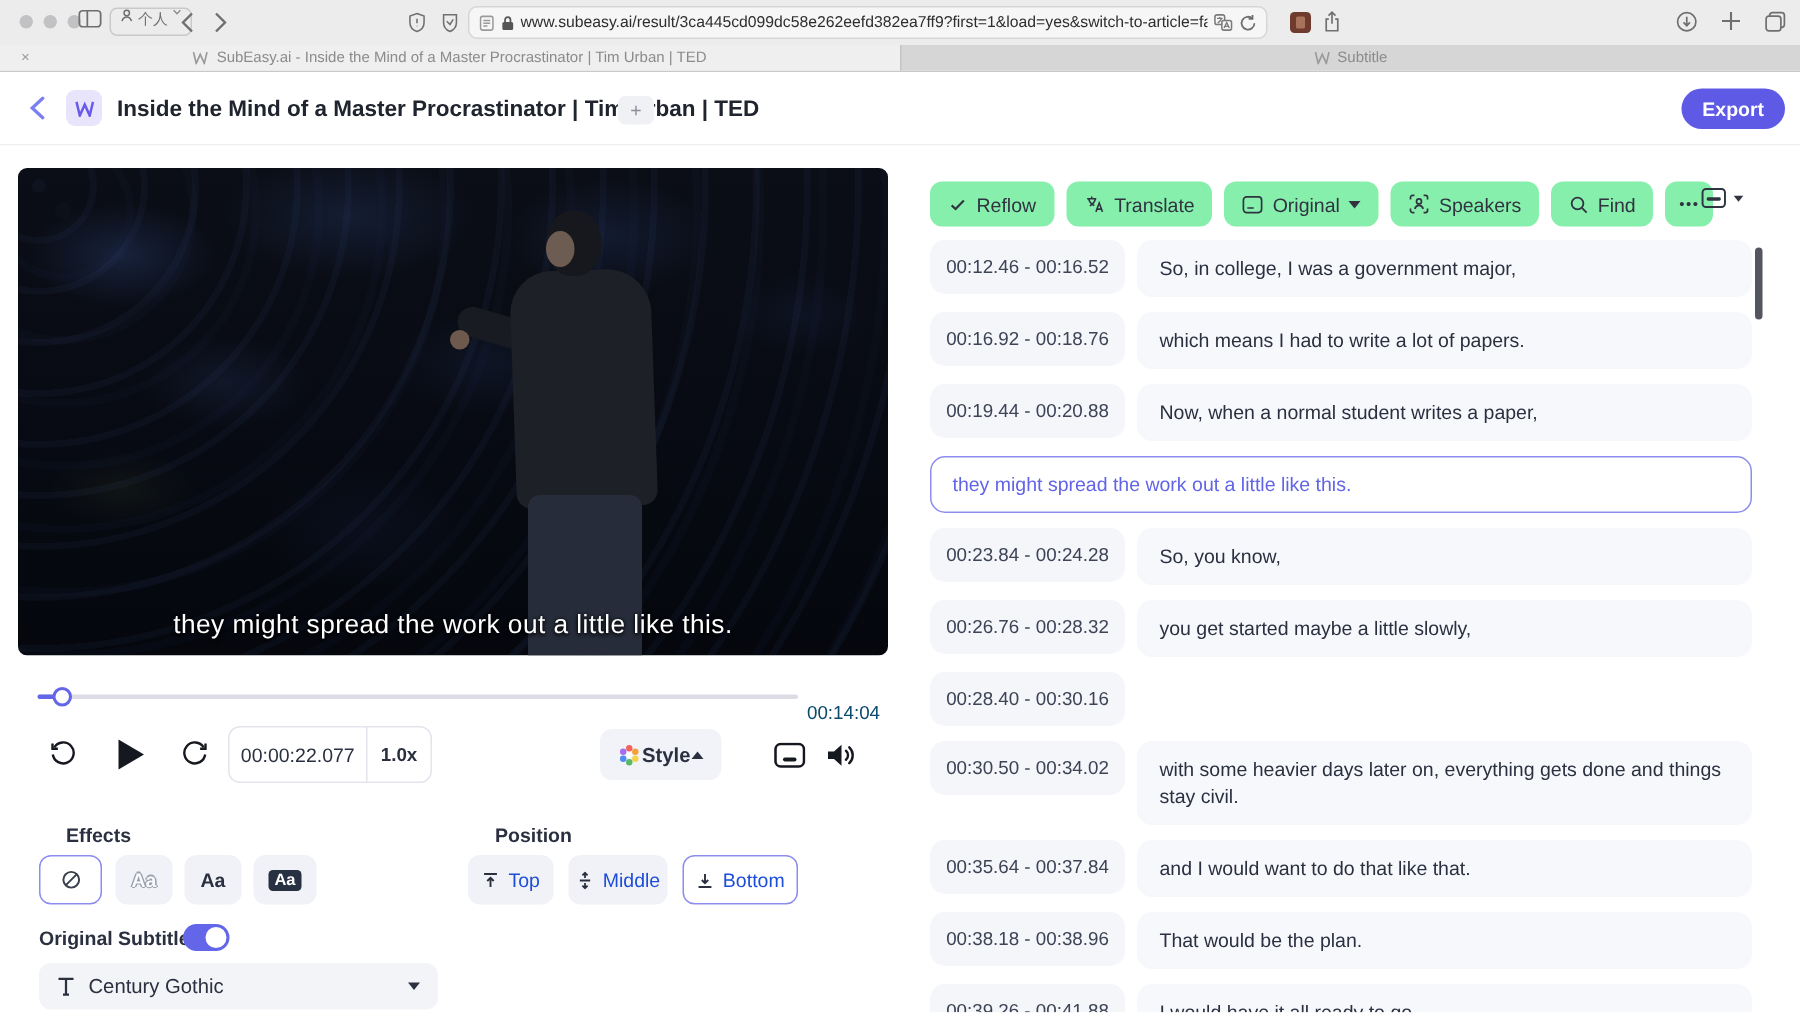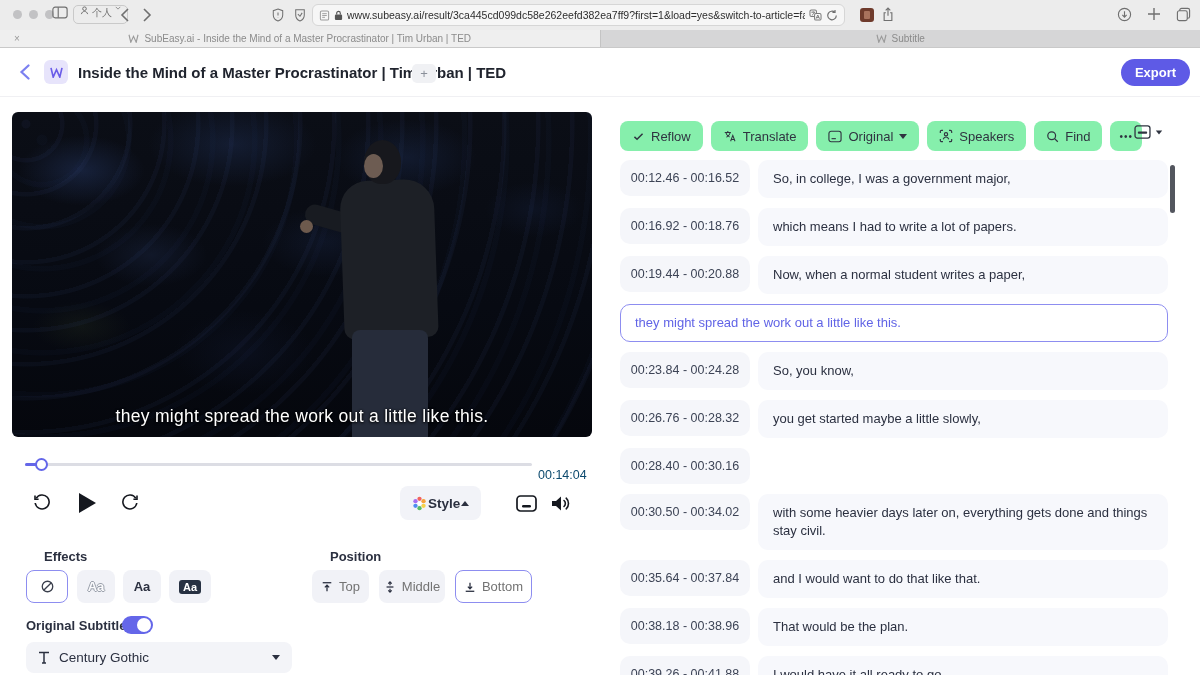--- a/index.html
+++ b/index.html
@@ -80,21 +80,21 @@
   .caret-dn { width:0; height:0; border-left:4px solid transparent; border-right:4px solid transparent; border-top:5px solid #2b3040; }
   .ctl-theater { left:516px; } .ctl-volume { left:550px; }
 
   
   .sec-label { position:absolute; top:452px; font-size:13px; font-weight:600; color:#2b3040;padding-left:18px; }
   .fx-btn { position:absolute; top:473px; height:33px; border-radius:8px; background:#f1f2f7; display:flex; align-items:center; justify-content:center; color:#3a3f4c; }
   .fx-btn.sel { background:#fff; border:1.5px solid #8d8df0; }
   .fx-aa-outline { font-size:13px; font-weight:700; color:#fbfbfd; text-shadow:-1px 0 #9aa0ab, 1px 0 #9aa0ab, 0 -1px #9aa0ab, 0 1px #9aa0ab; }
   .fx-aa-plain { font-size:13px; font-weight:700; color:#2b3040; }
   .fx-aa-boxchip { background:#273142; color:#fff; font-size:11px; font-weight:700; padding:1px 4px; border-radius:3px; }
-  .pos-btn { position:absolute; top:473px; height:33px; border-radius:8px; background:#f1f2f7; display:flex; align-items:center; justify-content:center; gap:6px; font-size:13px; color:#737373; }
+  .pos-btn { position:absolute; top:473px; height:33px; border-radius:8px; background:#f1f2f7; display:flex; align-items:center; justify-content:center; gap:6px; font-size:13px; color:#1d4ed8; }
   .pos-btn.sel { background:#fff; border:1.5px solid #8d8df0; }
 
   .orig-label { position:absolute; left:26px; top:521px; font-size:13px; font-weight:600; color:#2b3040; }
   .toggle { position:absolute; left:122px; top:519px; width:31px; height:18px; border-radius:10px; background:#6466e9; }
   .toggle::after { content:""; position:absolute; right:2px; top:2px; width:14px; height:14px; border-radius:50%; background:#fff; }
   .font-select { position:absolute; left:26px; top:545px; width:266px; height:31px; border-radius:8px; background:#f3f4f8; display:flex; align-items:center; gap:9px; padding:0 12px; font-size:13.5px; color:#2b3040; }
   .font-caret { margin-left:auto; }
 
   
   .rt-toolbar { position:absolute; left:620px; top:24px; display:flex; gap:8px; }
@@ -267,20 +267,25 @@
       <svg width="22" height="24" viewBox="0 0 22 24">
           <path d="M3 2l17 10L3 22z" fill="#15181f"></path>
         </svg>
     </span>
     <span class="ctl ctl-forward" style="position:absolute;">
       <svg width="20" height="20" viewBox="0 0 20 20">
           <path d="M15.8 5.2A7 7 0 1016.8 10" fill="none" stroke="#15181f" stroke-width="1.6"></path>
           <path d="M17 2.6v3.6h-3.6" fill="none" stroke="#15181f" stroke-width="1.6"></path>
         </svg>
     </span>
+    <div class="time-box">
+      <span class="time-cur">00:00:22.077</span>
+      <span class="time-div"></span>
+      <span class="time-speed">1.0x</span>
+    </div>
     <div class="style-btn">
       <svg width="15" height="15" viewBox="0 0 16 16">
         <circle cx="8" cy="3" r="2.3" fill="#f2635d"></circle>
           <circle cx="12.3" cy="5.5" r="2.3" fill="#f6a23b"></circle>
           <circle cx="12.3" cy="10.5" r="2.3" fill="#f7d34a"></circle>
           <circle cx="8" cy="13" r="2.3" fill="#58bb63"></circle>
           <circle cx="3.7" cy="10.5" r="2.3" fill="#4f8df0"></circle>
           <circle cx="3.7" cy="5.5" r="2.3" fill="#a66df0"></circle>
           <circle cx="8" cy="8" r="2.1" fill="#fff"></circle>
       </svg>

